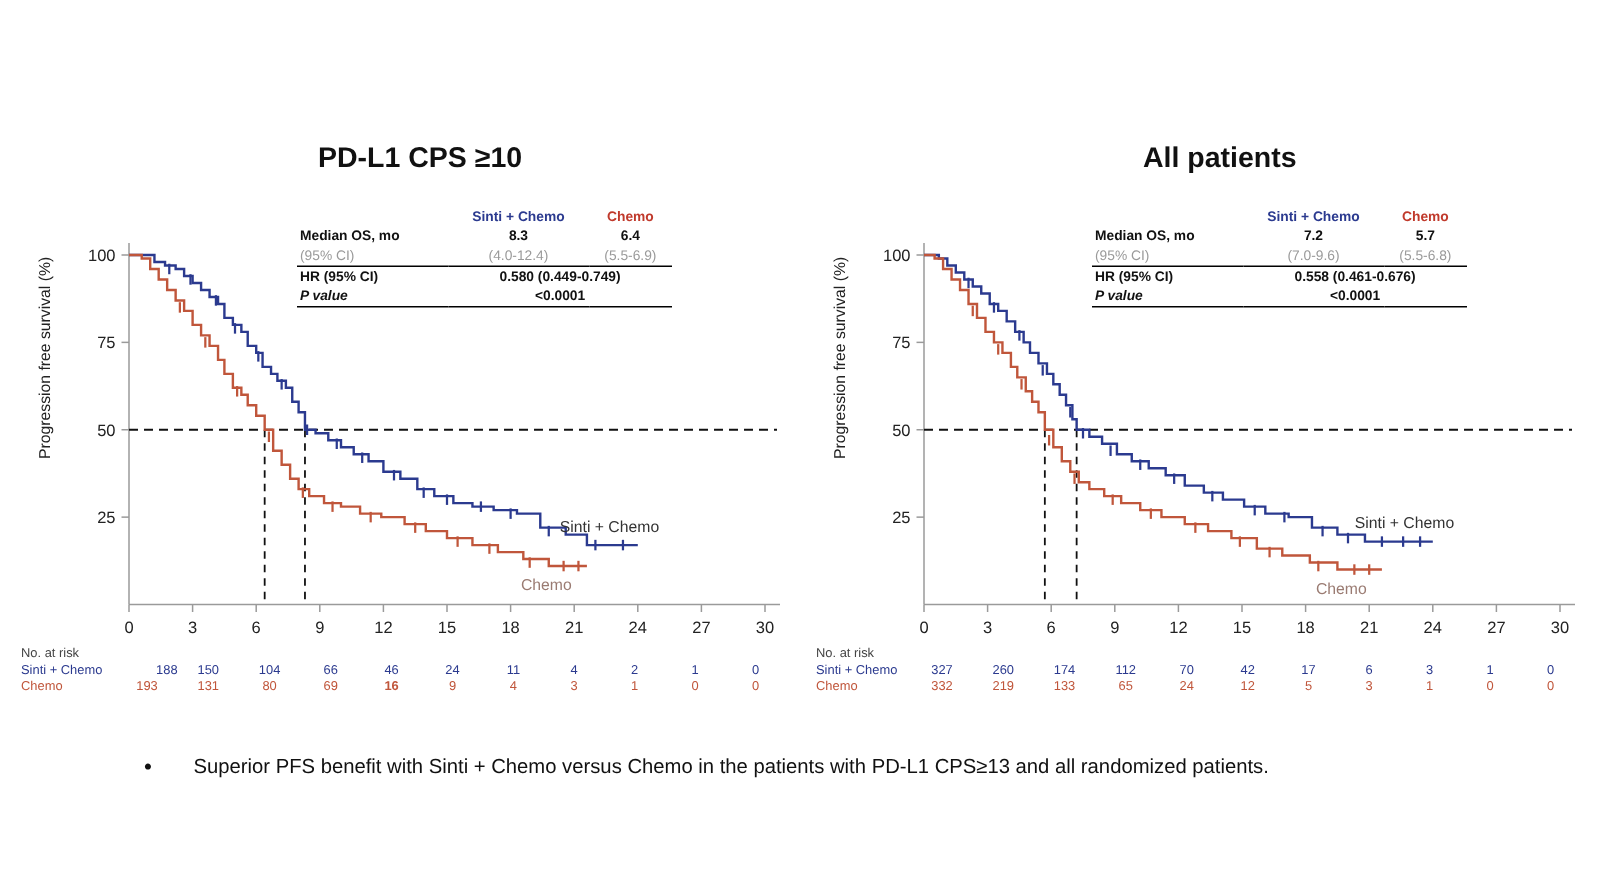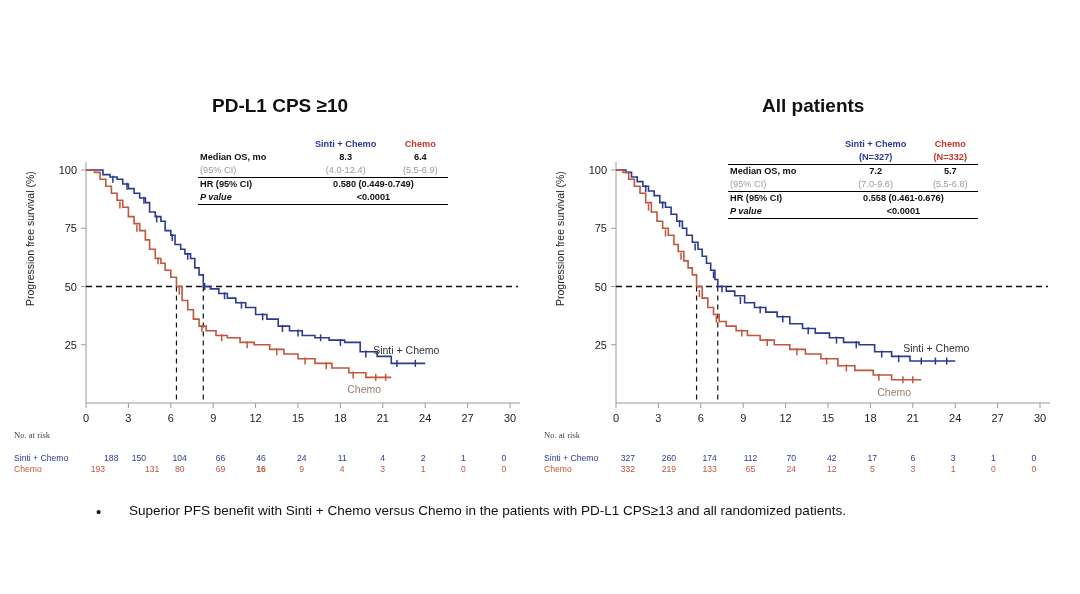--- a/index.html
+++ b/index.html
@@ -51,21 +51,21 @@
   .stats .lab{text-align:left;font-weight:bold;}
   .stats .lab.dim{color:#9a9a9a;font-weight:normal;}
   .stats .lab.ital{font-style:italic;font-weight:bold;}
   .stats .val{text-align:center;font-weight:bold;}
   .stats .val.dim{color:#9a9a9a;font-weight:normal;}
 
   
   .risk{position:absolute;font-size:8.6px;color:#2b3a8f;}
   #risk-left{left:14px;top:430px;width:510px;}
   #risk-right{left:544px;top:430px;width:510px;}
-  .risk .rtitle{color:#444;font-size:8.6px;margin-bottom:13px;font-family:Liberation Serif, serif;}
+  .risk .rtitle{color:#444;font-size:8.6px;margin-bottom:1px;}
   .risk table{border-collapse:collapse;}
   .risk td{padding:0;line-height:11px;white-space:nowrap;text-align:center;}
   .risk td.name{text-align:left;padding-right:2px;}
   .risk tr.blue td{color:#2b3a8f;}
   .risk tr.red td{color:#c0563b;}
 
   
   .bullet-row{
     position:absolute;left:96px;top:503px;width:900px;
     font-size:13.5px;color:#111;
@@ -265,25 +265,20 @@
         <text x="337.28000000000003" y="265.7" font-size="10.5" fill="#9a7b72" font-family="&quot;Liberation Sans&quot;,sans-serif">Chemo</text>
       </svg>
 
     <table class="stats" id="stats-right">
       <tbody>
           <tr>
         <td></td>
         <td class="hdr blue">Sinti + Chemo</td>
         <td class="hdr red">Chemo</td>
       </tr>
-      <tr class="rule-bot">
-        <td></td>
-        <td class="hdr blue">(N=327)</td>
-        <td class="hdr red">(N=332)</td>
-      </tr>
       <tr>
         <td class="lab">Median OS, mo</td>
         <td class="val">7.2</td>
         <td class="val">5.7</td>
       </tr>
       <tr class="rule-bot">
         <td class="lab dim">(95% CI)</td>
         <td class="val dim">(7.0-9.6)</td>
         <td class="val dim">(5.5-6.8)</td>
       </tr>
@@ -313,21 +308,21 @@
             <td style="width: 42.4px;">24</td>
             <td style="width: 42.4px;">11</td>
             <td style="width: 42.4px;">4</td>
             <td style="width: 42.4px;">2</td>
             <td style="width: 42.4px;">1</td>
             <td style="width: 42.4px;">0</td>
           </tr>
           <tr class="red">
             <td class="name" style="width: 62px;">Chemo</td>
             <td style="width: 42.4px;">193</td>
-            <td style="width: 42.4px; text-align: right;">131</td>
+            <td style="width: 42.4px;">131</td>
             <td style="width: 42.4px; margin-top: 28px;">80</td>
             <td style="width: 42.4px;">69</td>
             <td style="width: 42.4px; font-weight: bold;">16</td>
             <td style="width: 42.4px;">9</td>
             <td style="width: 42.4px;">4</td>
             <td style="width: 42.4px;">3</td>
             <td style="width: 42.4px;">1</td>
             <td style="width: 42.4px;">0</td>
             <td style="width: 42.4px;">0</td>
           </tr>

